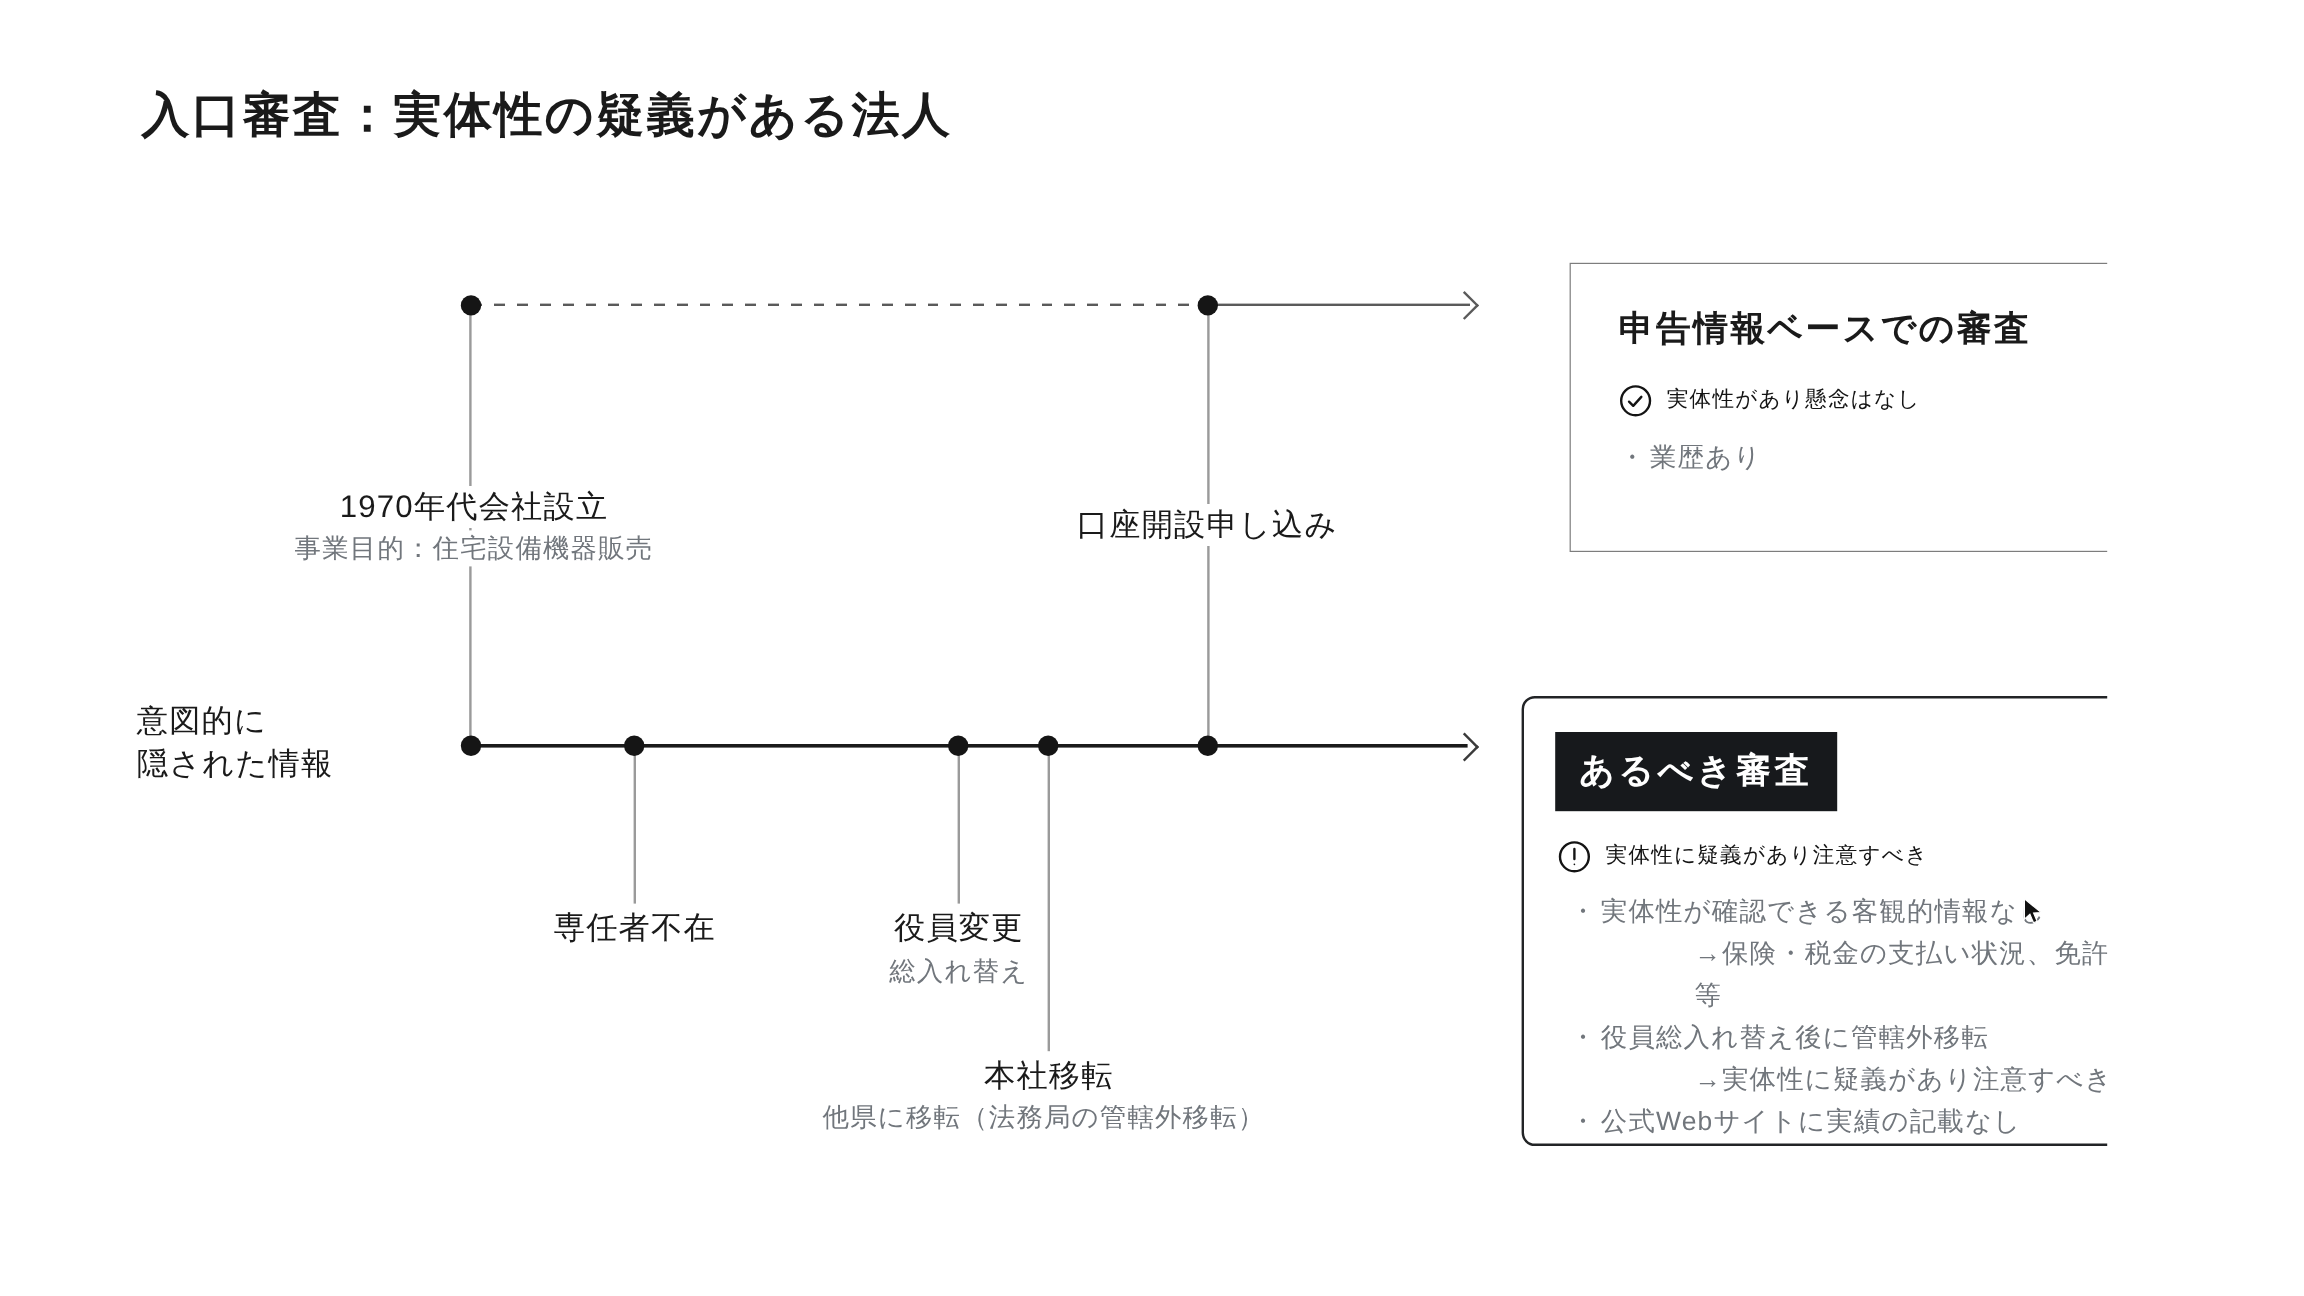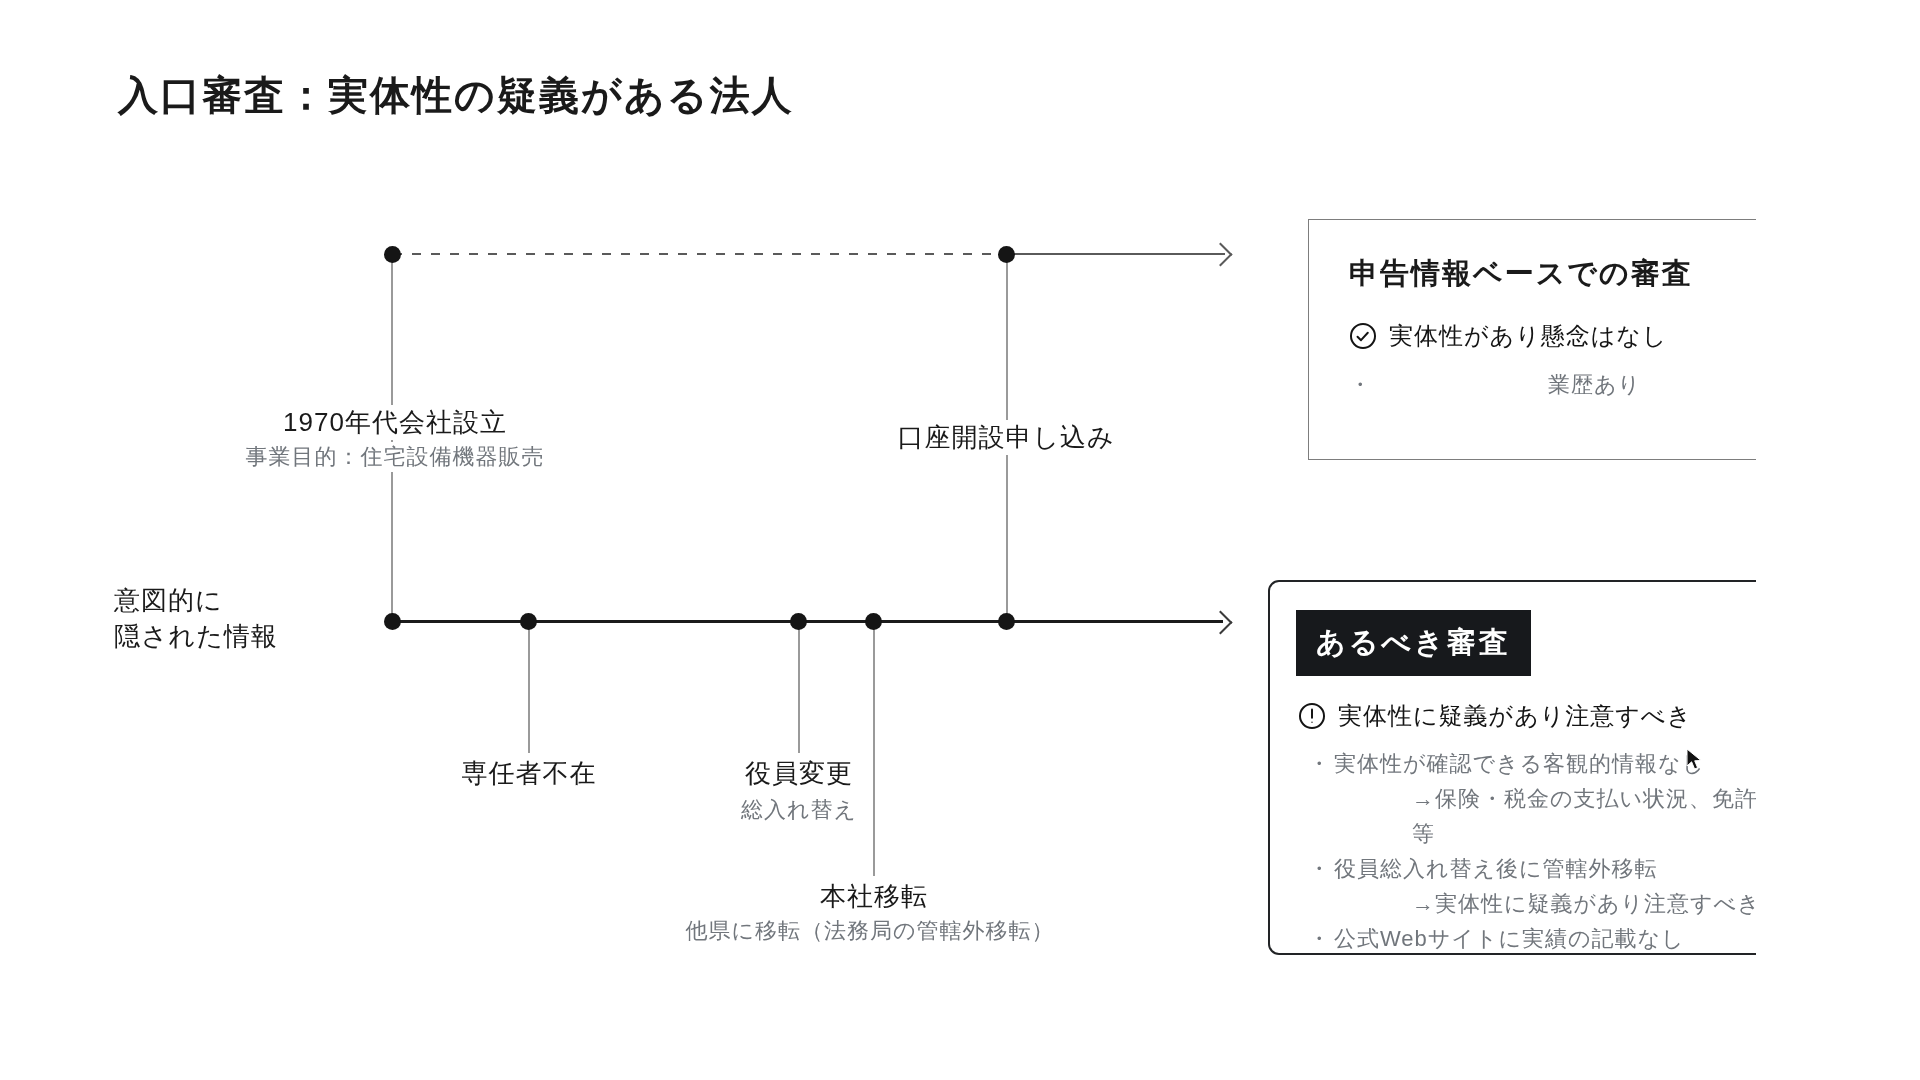--- a/index.html
+++ b/index.html
@@ -18,21 +18,21 @@
   .hline-dashed{height:2px;background:repeating-linear-gradient(90deg,#5a5a5a 0 9px,transparent 9px 19px);}
   .hline-solid-gray{height:2px;background:#5a5a5a;}
   .hline-solid-black{height:3px;background:#1b1b1b;}
   .chev{width:15px;height:15px;border-top:2.5px solid #3a3a3a;border-right:2.5px solid #3a3a3a;transform:rotate(45deg);}
   .chev.gray{border-color:#5a5a5a;}
   .panel{box-sizing:border-box;background:#fff;}
   .panel-1{border:1.5px solid #7d7d7d;}
   .panel-2{border:2.5px solid #222426;}
   .panel-title{font-size:29px;font-weight:600;letter-spacing:2px;}
   .badge{display:inline-block;background:#17191c;color:#ffffff;font-size:29px;font-weight:600;letter-spacing:3px;padding:13px 20px;}
-  .verdict{display:flex;align-items:center;gap:12px;font-size:24px;font-weight:500;letter-spacing:1px;color:#141414;}
+  .verdict{display:flex;gap:12px;font-size:18px;font-weight:500;letter-spacing:1px;color:#141414;}
   .vicon{flex:0 0 auto;display:inline-flex;}
   .blist{font-size:22px;color:#71767c;letter-spacing:1px;}
   .bline{position:relative;padding-left:26px;line-height:33px;}
   .bline.bullet::before{content:"・";position:absolute;left:0;color:#71767c;}
   .bline.detail{padding-left:104px;}
   .p2 .bline{line-height:35px;}
 </style>
 </head>
 <body>
 
@@ -82,21 +82,21 @@
     <div class="panel-title">申告情報ベースでの審査</div>
     <div class="verdict" style="margin-top:26px;">
       <span class="vicon">
         <svg width="28" height="28" viewBox="0 0 24 24" fill="none" stroke="#141414" stroke-width="1.7" stroke-linecap="round" stroke-linejoin="round">
           <circle cx="12" cy="12" r="10.3"></circle>
           <path d="M7.3 12.6l3 3 5.8-6.4"></path>
         </svg>
       </span>
       <span>実体性があり懸念はなし</span>
     </div>
-    <div class="blist" style="margin-top:16px;text-align:center;">
+    <div class="blist" style="margin-top:16px;">
       <div class="bline bullet">業歴あり</div>
     </div>
   </div>
 
   <div class="abs panel panel-2 p2" style="left:1268px;top:580px;width:537px;height:375px;padding:28px 26px 0 26px;border-radius:11px;">
     <div>
       <span class="badge">あるべき審査</span>
     </div>
     <div class="verdict" style="margin-top:24px;margin-left:2px;">
       <span class="vicon">

